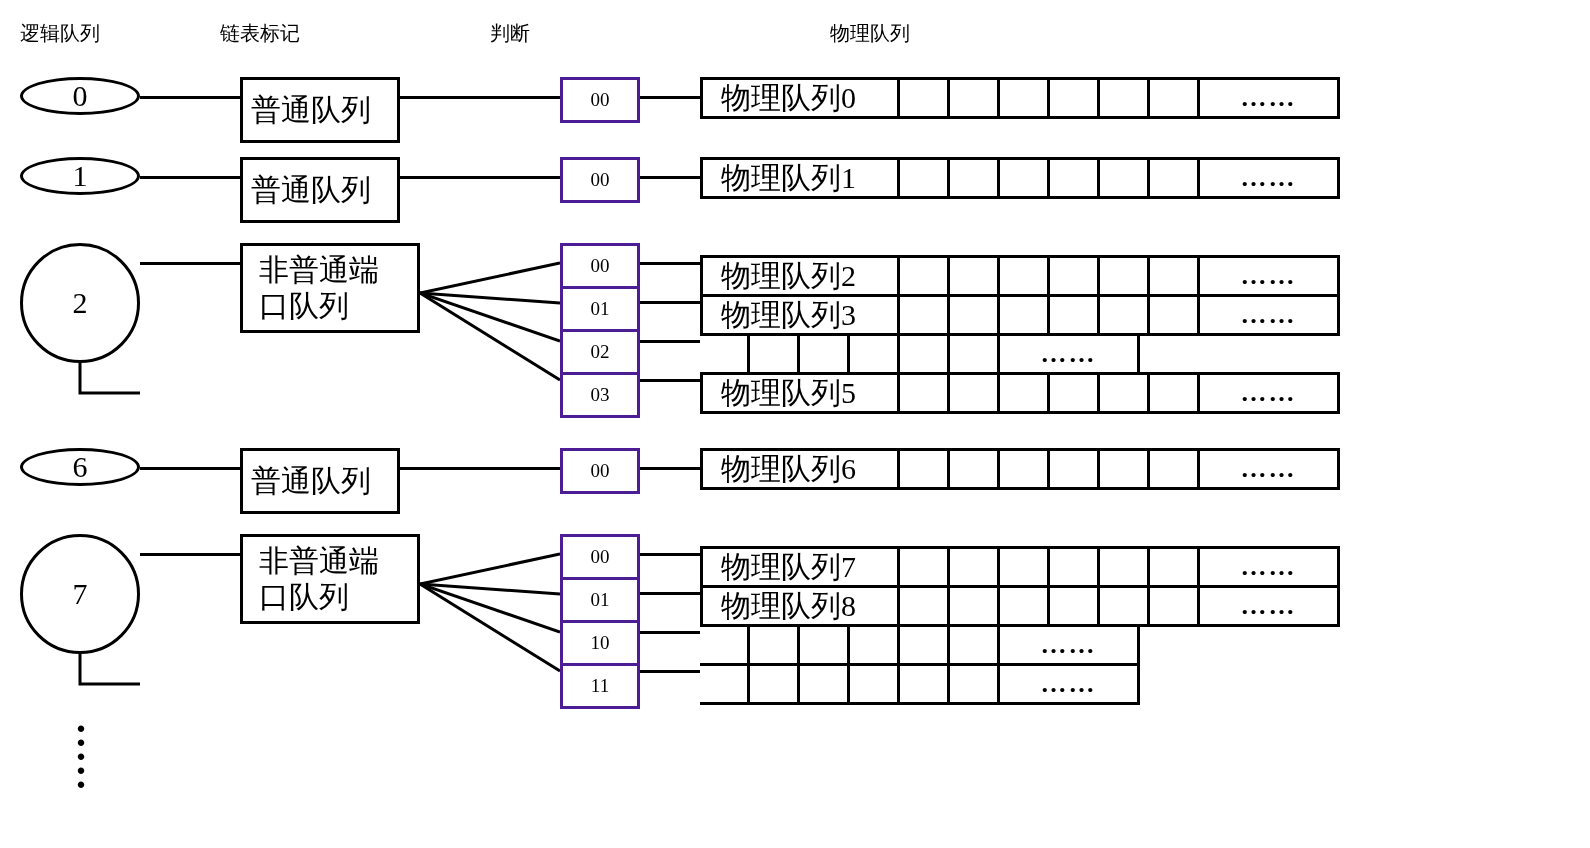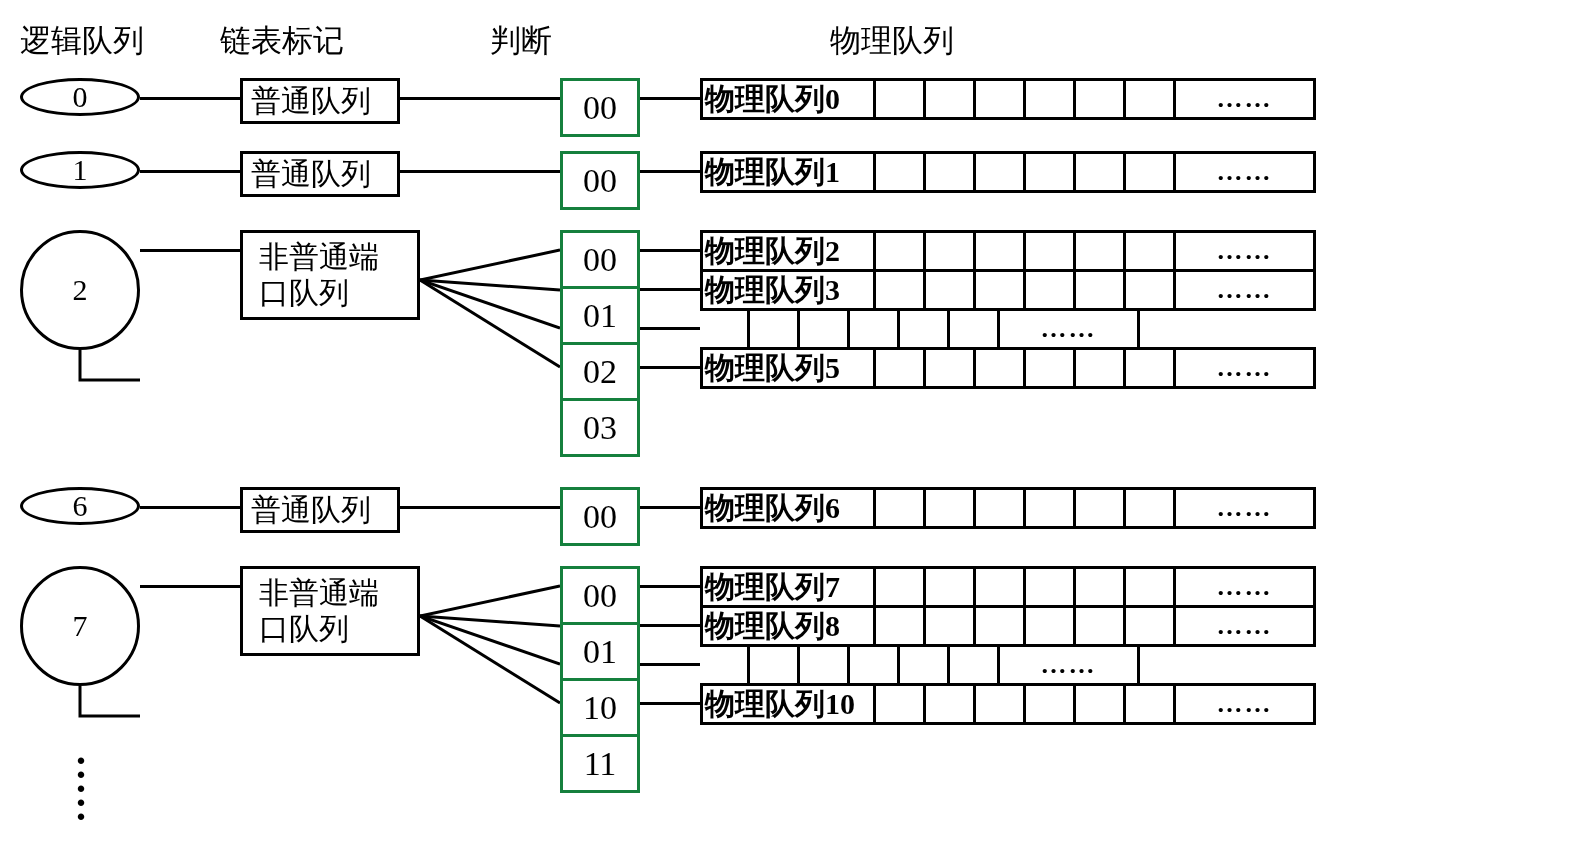--- a/index.html
+++ b/index.html
@@ -10,22 +10,22 @@
     background: #fff;
     color: #000;
     font-size: 28px;
   }
   .diagram {
     width: 1550px;
     position: relative;
   }
   .headers {
     display: flex;
-    margin-bottom: 16px;
-    font-size: 31px;
+    margin-bottom: 30px;
+    font-size: 20px;
   }
   .hdr {
     font-weight: normal;
   }
   .row {
     display: flex;
     align-items: flex-start;
     margin-bottom: 14px;
     position: relative;
   }
@@ -41,54 +41,53 @@
     flex: 0 0 120px;
     background: #fff;
   }
   .lconn {
     height: 3px;
     background: #000;
     flex: 0 0 auto;
   }
   .judge-box {
     border: 3px solid #000;
-    padding: 2px 8px;
+    padding: 12px 8px;
     font-size: 30px;
     line-height: 1.2;
     display: flex;
     align-items: center;
   }
   .judge-box.multi {
     display: block;
     padding: 6px 16px;
     width: 180px;
   }
   .mark-box {
-    border: 3px solid #15803d;
+    border: 3px solid #4c1d95;
     width: 80px;
-    height: 59px;
+    height: 46px;
     display: flex;
     align-items: center;
     justify-content: center;
-    font-size: 34px;
+    font-size: 19px;
   }
   .phys-row {
     display: flex;
     align-items: stretch;
     height: 42px;
   }
   .phys-label {
     border: 3px solid #000;
     border-right: 3px solid #000;
-    width: 176px;
-    display: flex;
-    align-items: center;
-    padding-left: 2px;
+    width: 200px;
+    display: flex;
+    align-items: center;
+    padding-left: 18px;
     font-size: 30px;
-    font-weight: bold;
   }
   .phys-cell {
     border-top: 3px solid #000;
     border-bottom: 3px solid #000;
     border-right: 3px solid #000;
     width: 50px;
   }
   .phys-ell {
     border-top: 3px solid #000;
     border-bottom: 3px solid #000;
@@ -105,21 +104,21 @@
     display: flex;
     flex-direction: column;
   }
   .marks-stack .mark-box { margin-top: -3px; }
   .marks-stack .mark-box:first-child { margin-top: 0; }
   .phys-stack {
     display: flex;
     flex-direction: column;
   }
   .phys-stack .phys-row { margin-top: -3px; }
-  .phys-stack .phys-row:first-child { margin-top: 0; }
+  .phys-stack .phys-row:first-child { margin-top: 12px; }
   .vdots {
     font-size: 40px;
     line-height: 0.35;
     font-weight: bold;
     margin-left: 56px;
     margin-top: 8px;
     letter-spacing: 0;
   }
   svg.fan {
     position: absolute;
@@ -325,21 +324,20 @@
       <div class="phys-row">
         <div class="phys-cell"></div>
           <div class="phys-cell"></div>
           <div class="phys-cell"></div>
           <div class="phys-cell"></div>
           <div class="phys-cell"></div>
           <div class="phys-cell"></div>
         <div class="phys-ell">……</div>
       </div>
       <div class="phys-row">
-        <div class="phys-label">物理队列10</div>
         <div class="phys-cell"></div>
           <div class="phys-cell"></div>
           <div class="phys-cell"></div>
           <div class="phys-cell"></div>
           <div class="phys-cell"></div>
           <div class="phys-cell"></div>
         <div class="phys-ell">……</div>
       </div>
     </div>
   </div>

